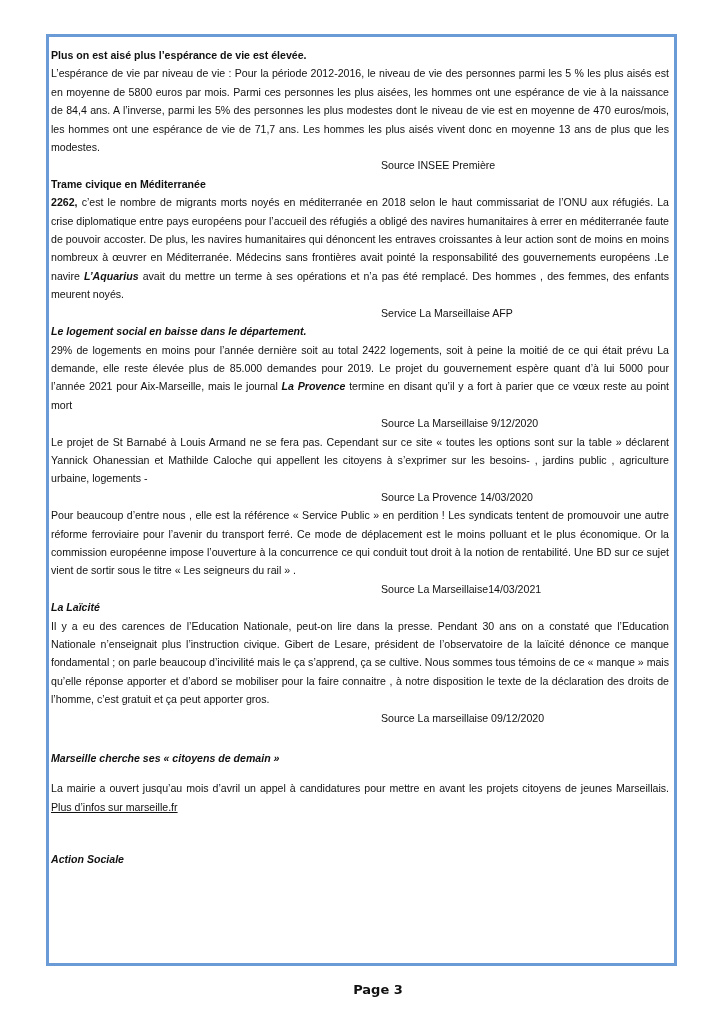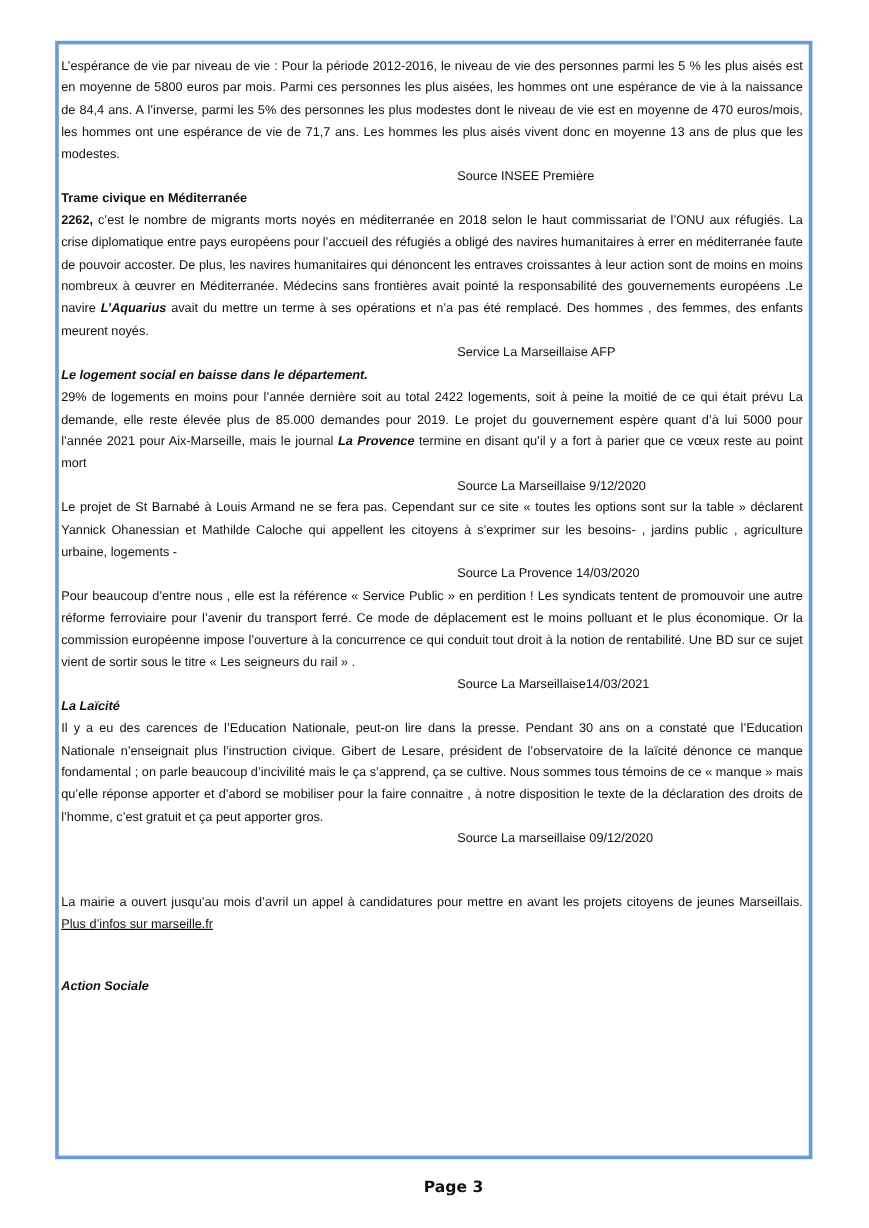--- a/index.html
+++ b/index.html
@@ -22,20 +22,21 @@
     .page-num { position:absolute; top:982px; left:0; width:724px; text-align:center; font-weight:bold; font-size:13px; font-family:"DejaVu Sans", sans-serif;margin-left:16px; }
   </style>
 </head>
 <body>
 
 <div class="frame"></div>
 
 <div class="content">
 
   <section>
+    <p class="title">Plus on est aisé plus l’espérance de vie est élevée.</p>
     <p>L’espérance de vie par niveau de vie : Pour la période  2012-2016, le niveau de vie des personnes parmi les 5 % les plus aisés est en moyenne de 5800 euros par mois. Parmi ces personnes les plus aisées, les hommes ont une espérance de vie  à la naissance de 84,4 ans. A l’inverse, parmi les 5% des personnes les plus modestes dont le niveau de vie est en moyenne de 470 euros/mois, les hommes ont une espérance de vie de 71,7 ans. Les hommes les plus aisés  vivent donc en moyenne 13 ans de plus que les modestes.</p>
     <p class="source">Source  INSEE Première</p>
   </section>
 
   <section>
     <p class="title">Trame civique en Méditerranée</p>
     <p><span class="b">2262,</span><span> c’est le nombre de migrants morts noyés en méditerranée en 2018 selon le haut commissariat de  l’ONU aux réfugiés. La crise diplomatique entre pays européens pour l’accueil des réfugiés a obligé des navires humanitaires à errer  en méditerranée faute de pouvoir accoster. De plus, les navires humanitaires qui dénoncent  les entraves croissantes à leur action sont de moins en moins nombreux à œuvrer en Méditerranée. Médecins sans frontières avait pointé  la responsabilité  des gouvernements européens .Le navire  </span><span class="bi">L’Aquarius</span><span>  avait du mettre un terme à ses opérations et n’a pas été remplacé. Des hommes , des femmes, des enfants meurent noyés.</span></p>
     <p class="source">Service La Marseillaise AFP</p>
   </section>
 
@@ -57,20 +58,21 @@
 
   <section>
     <p class="title-it">La Laïcité</p>
     <p>Il y a eu des carences de l’Education Nationale, peut-on lire dans la presse. Pendant 30 ans on a constaté que l’Education Nationale n’enseignait plus l’instruction civique. Gibert de Lesare, président de l’observatoire de la laïcité dénonce ce manque fondamental ; on parle beaucoup d’incivilité mais le ça s’apprend, ça se cultive. Nous sommes tous témoins de ce « manque » mais qu’elle réponse apporter et d’abord se mobiliser pour  la faire connaitre , à notre disposition le texte de la déclaration des droits de l’homme, c’est gratuit et ça peut apporter gros.</p>
     <p class="source">Source La marseillaise 09/12/2020</p>
   </section>
 
   <div class="biggap"></div>
 
   <section>
+    <p class="title-it">Marseille cherche ses « citoyens de demain »</p>
     <div class="gap"></div>
     <p><span>La mairie a ouvert jusqu’au mois d’avril un appel à candidatures pour mettre en avant les projets citoyens de jeunes Marseillais.  </span><span class="link">Plus d’infos sur marseille.fr</span></p>
   </section>
 
   <div class="biggap"></div>
   <div class="gap"></div>
 
   <section>
     <p class="title-it">Action Sociale</p>
     <div class="gap"></div>

